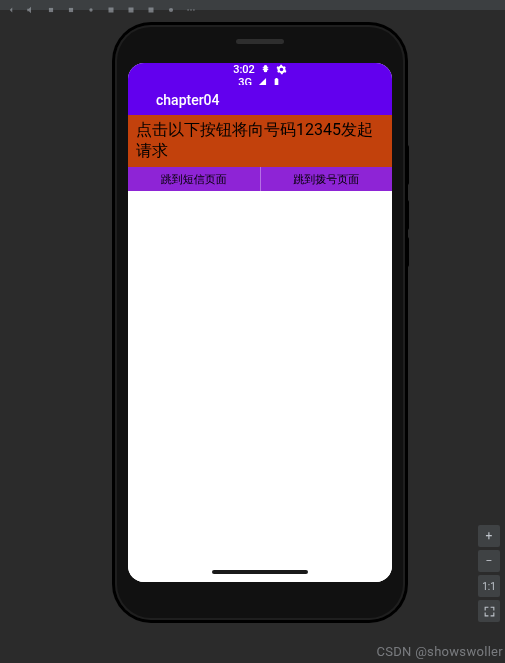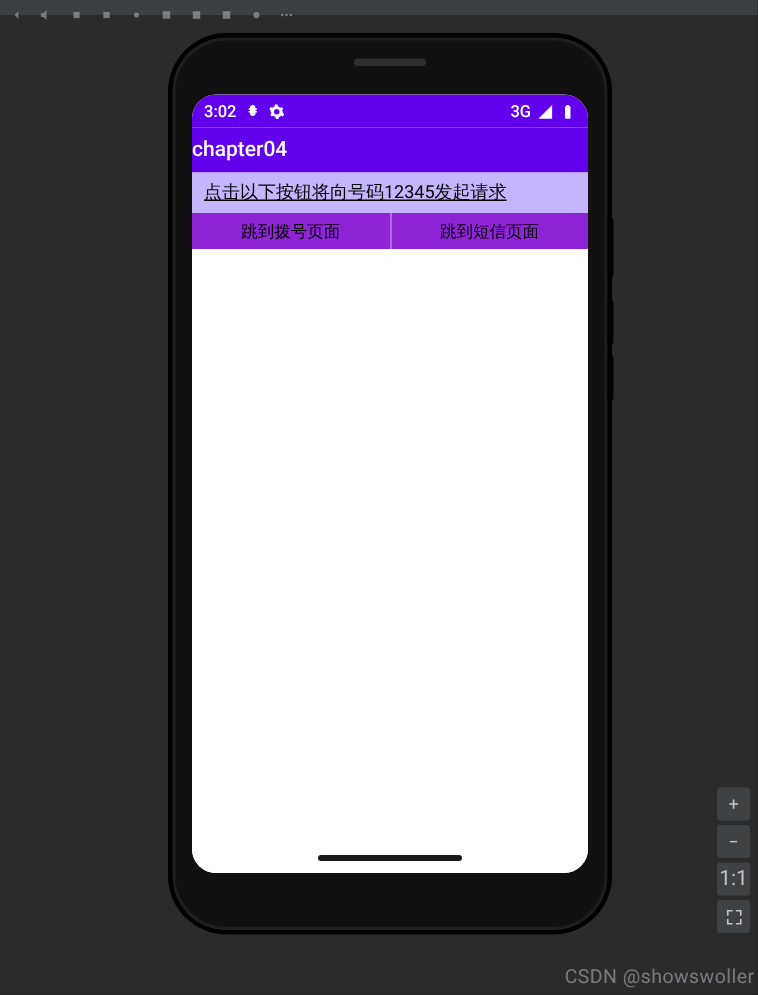--- a/index.html
+++ b/index.html
@@ -36,35 +36,36 @@
       position: absolute; top: 38px; left: 13px; right: 13px; bottom: 38px;
       background: #fff; border-radius: 16px; overflow: hidden;
       display: flex; flex-direction: column;
     }
 
     .status-bar {
       height: 22px; background: #6200EE; color: #fff;
       font-size: 11px; display: flex; align-items: center;
       padding: 0 8px; justify-content: space-between;
       font-weight: 500;
+      flex-direction: column;
     }
     .status-left { display: flex; align-items: center; gap: 5px; }
     .status-right { display: flex; align-items: center; gap: 4px; justify-content: flex-end; }
     .status-ico { width: 11px; height: 11px; display: inline-block; }
     .status-ico svg { width: 100%; height: 100%; fill: #fff; }
 
     .app-bar {
       height: 30px; background: #6200EE; color: #fff;
       font-size: 14px; font-weight: 500; display: flex; align-items: center;
-      padding: 0 0;
+      padding: 0 28px;
     }
 
     .desc {
-      background: #c4b5fd; color: #000; font-size: 12px;
-      padding: 5px 8px; border-bottom: 0; text-decoration: underline;
+      background: #c2410c; color: #000; font-size: 16px;
+      padding: 5px 8px; border-bottom: 0;
     }
 
     .button-row { display: flex; height: 24px; }
     .button-row .btn {
       flex: 1; background: #8E24D6; color: #000;
       font-size: 11px; display: flex; align-items: center; justify-content: center;
       border-right: 1px solid rgba(255,255,255,.35); cursor: pointer;
     }
     .button-row .btn:last-child { border-right: none; }
 
@@ -160,41 +161,41 @@
     </div>
 
     <div class="app-bar">
       <span>chapter04</span>
     </div>
 
     <div class="desc">点击以下按钮将向号码12345发起请求</div>
 
     <div class="button-row">
       <div class="btn">
+        <span>跳到短信页面</span>
+      </div>
+      <div class="btn">
         <span>跳到拨号页面</span>
-      </div>
-      <div class="btn">
-        <span>跳到短信页面</span>
       </div>
     </div>
 
     <div class="content"></div>
 
     <div class="home-indicator"></div>
   </div>
 </div>
 
 <div class="right-controls">
   <div class="ctl">
       <span>+</span>
     </div>
   <div class="ctl">
       <span>−</span>
     </div>
-  <div class="ctl" style="font-size:14px;">
+  <div class="ctl" style="font-size:10px;">
       <span>1:1</span>
     </div>
   <div class="ctl">
       <svg viewBox="0 0 24 24">
         <path d="M3 3h7v2H5v5H3V3zm18 0v7h-2V5h-5V3h7zM3 21v-7h2v5h5v2H3zm18 0h-7v-2h5v-5h2v7z"></path>
       </svg>
     </div>
 </div>
 
 <div class="watermark">CSDN @showswoller</div>

